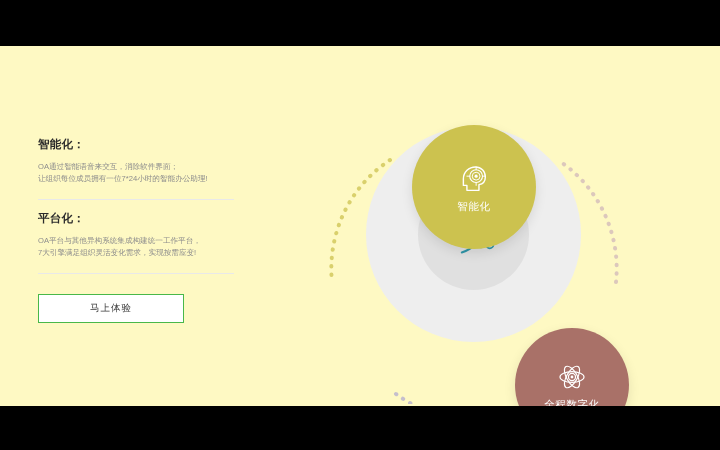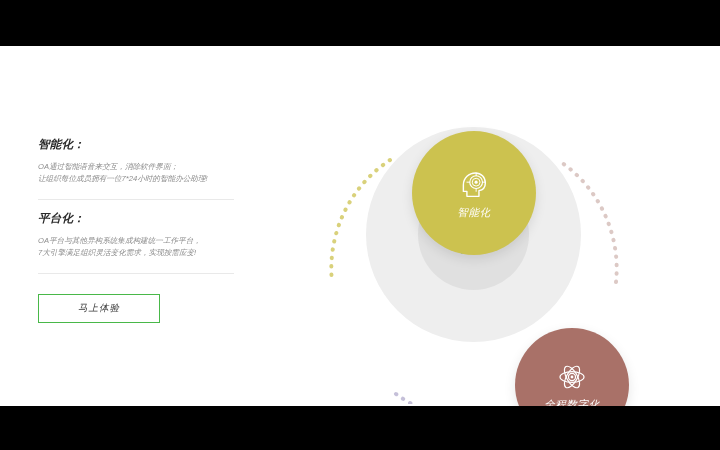--- a/index.html
+++ b/index.html
@@ -28,23 +28,22 @@
   .letterbox-bottom {
     position: absolute;
     left: 0; bottom: 0;
     width: 720px; height: 44px;
     background: #000000;
   }
   .content {
     position: absolute;
     left: 0; top: 46px;
     width: 720px; height: 360px;
-    background: #ffffff;
+    background: #fef9c3;
     overflow: hidden;
-    font-style: italic;
   }
 
   
   .left-col {
     position: absolute;
     left: 38px;
     top: 92px;
     width: 200px;
   }
   .feature-block { position: relative; }
@@ -66,21 +65,21 @@
   .divider {
     height: 1px;
     background: #e9e9e9;
     margin: 13px 0 12px 0;
     width: 196px;
   }
   .cta-wrap { margin-top: 20px; }
   .cta-button {
     display: block;
     width: 120px;
-    padding: 7px 0;
+    padding: 7px 12px;
     text-align: center;
     border: 1px solid #49b849;
     background: #ffffff;
     color: #3a3a3a;
     font-size: 9.5px;
     letter-spacing: 1px;
     box-sizing: content-box;
     cursor: pointer;
   }
 
@@ -131,21 +130,21 @@
     letter-spacing: 0.6px;
     color: #ffffff;
     line-height: 1;
   }
   .node-top {
     left: 102px; top: 62px;
     width: 124px; height: 124px;
     background: #ccc24f;
     
   }
-  .node-top { left: 102px; top: 67px; width: 124px; height: 124px; }
+  .node-top { left: 102px; top: 61px; width: 124px; height: 124px; }
   .node-left {
     left: 10px; top: 256px;
     width: 112px; height: 112px;
     background: #7268ab;
   }
   .node-right {
     left: 205px; top: 264px;
     width: 114px; height: 114px;
     background: #a97168;
   }

